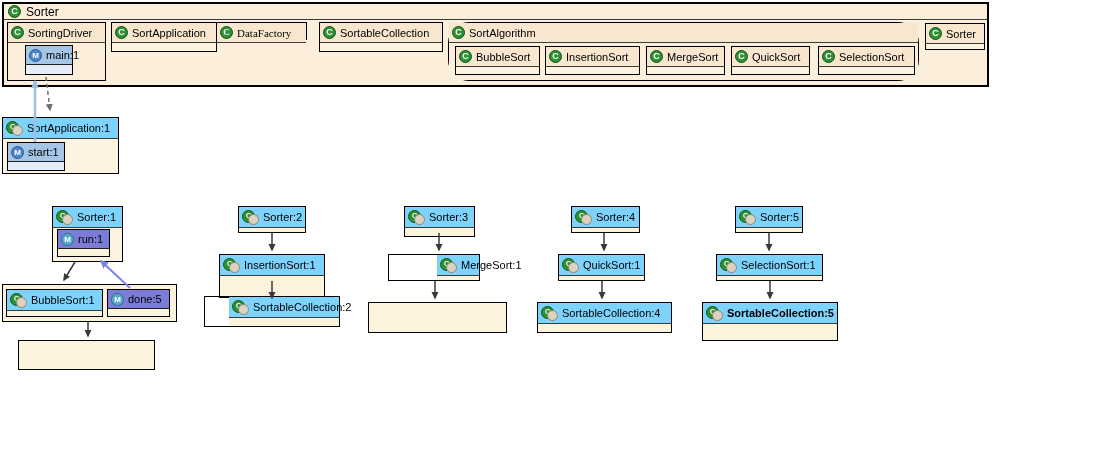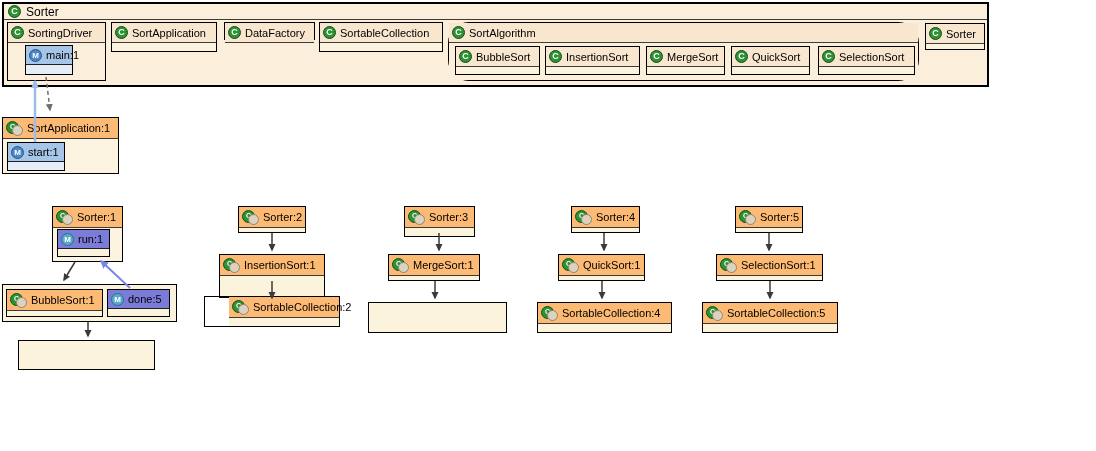--- a/index.html
+++ b/index.html
@@ -30,21 +30,21 @@
   .lbl { white-space: nowrap; }
   .strip { flex: 1; }
   .bodyc { flex: 1; position: relative; }
 
   
   .cls .hd   { background: #f9e6cf; height: 20px; }
   .cls .strip{ background: #fcf3df; }
   .cls .bodyc{ background: #fbeeda; }
 
   
-  .obj .hd   { background: #fdba74; height: 21px; }
+  .obj .hd   { background: #7dd3fc; height: 21px; }
   .obj .strip{ background: #fbf3dc; }
   .obj .bodyc{ background: #fcf4e0; }
 
   
   .mth .hd { height: 19px; border-bottom: 1px solid #1f1f1f; }
   .mth.blue .hd    { background: #a6c6e8; }
   .mth.blue .strip { background: #e4edf8; }
   .mth.purple .hd    { background: #7b7bd8; }
   .mth.purple .strip { background: #f9f2dd; }
 
@@ -153,21 +153,21 @@
 </div>
 
 <div class="box cls" style="left:111px;top:22px;width:106px;height:30px;">
   <div class="hd">
     <span class="cicon"></span>
     <span class="lbl">SortApplication</span>
   </div>
   <div class="strip"></div>
 </div>
 
-<div class="box cls" style="left:224px;top:22px;width:91px;height:18px;">
+<div class="box cls" style="left:216px;top:22px;width:91px;height:18px;font-family:Liberation Serif, serif;">
   <div class="hd">
     <span class="cicon"></span>
     <span class="lbl">DataFactory</span>
   </div>
   <div class="strip"></div>
 </div>
 
 <div class="box cls" style="left:319px;top:22px;width:124px;height:30px;">
   <div class="hd">
     <span class="cicon"></span>
@@ -300,21 +300,21 @@
   <div class="strip"></div>
 </div>
 
 <div class="box obj" style="left:404px;top:206px;width:71px;height:31px;">
   <div class="hd">
     <span class="oicon"></span>
     <span class="lbl">Sorter:3</span>
   </div>
   <div class="strip"></div>
 </div>
-<div class="box obj" style="left:388px;top:254px;width:92px;height:27px;">
+<div class="box obj" style="left:388px;top:254px;width:92px;height:27px;padding-left:48px;">
   <div class="hd">
     <span class="oicon"></span>
     <span class="lbl">MergeSort:1</span>
   </div>
   <div class="strip"></div>
 </div>
 <div class="box obj" style="left:368px;top:302px;width:139px;height:31px;">
   <div class="strip"></div>
 </div>
 
@@ -347,21 +347,21 @@
   </div>
   <div class="strip"></div>
 </div>
 <div class="box obj" style="left:716px;top:254px;width:107px;height:27px;">
   <div class="hd">
     <span class="oicon"></span>
     <span class="lbl">SelectionSort:1</span>
   </div>
   <div class="strip"></div>
 </div>
-<div class="box obj" style="left:702px;top:302px;width:136px;height:31px;">
+<div class="box obj" style="left:702px;top:302px;width:136px;height:39px;font-weight:bold;">
   <div class="hd">
     <span class="oicon"></span>
     <span class="lbl">SortableCollection:5</span>
   </div>
   <div class="strip"></div>
 </div>
 
 <svg class="connectors" width="1096" height="451" viewBox="0 0 1096 451">
   <defs>
     <marker id="mBlack" markerWidth="9" markerHeight="8" refX="6" refY="3.5" orient="auto" markerUnits="userSpaceOnUse">

